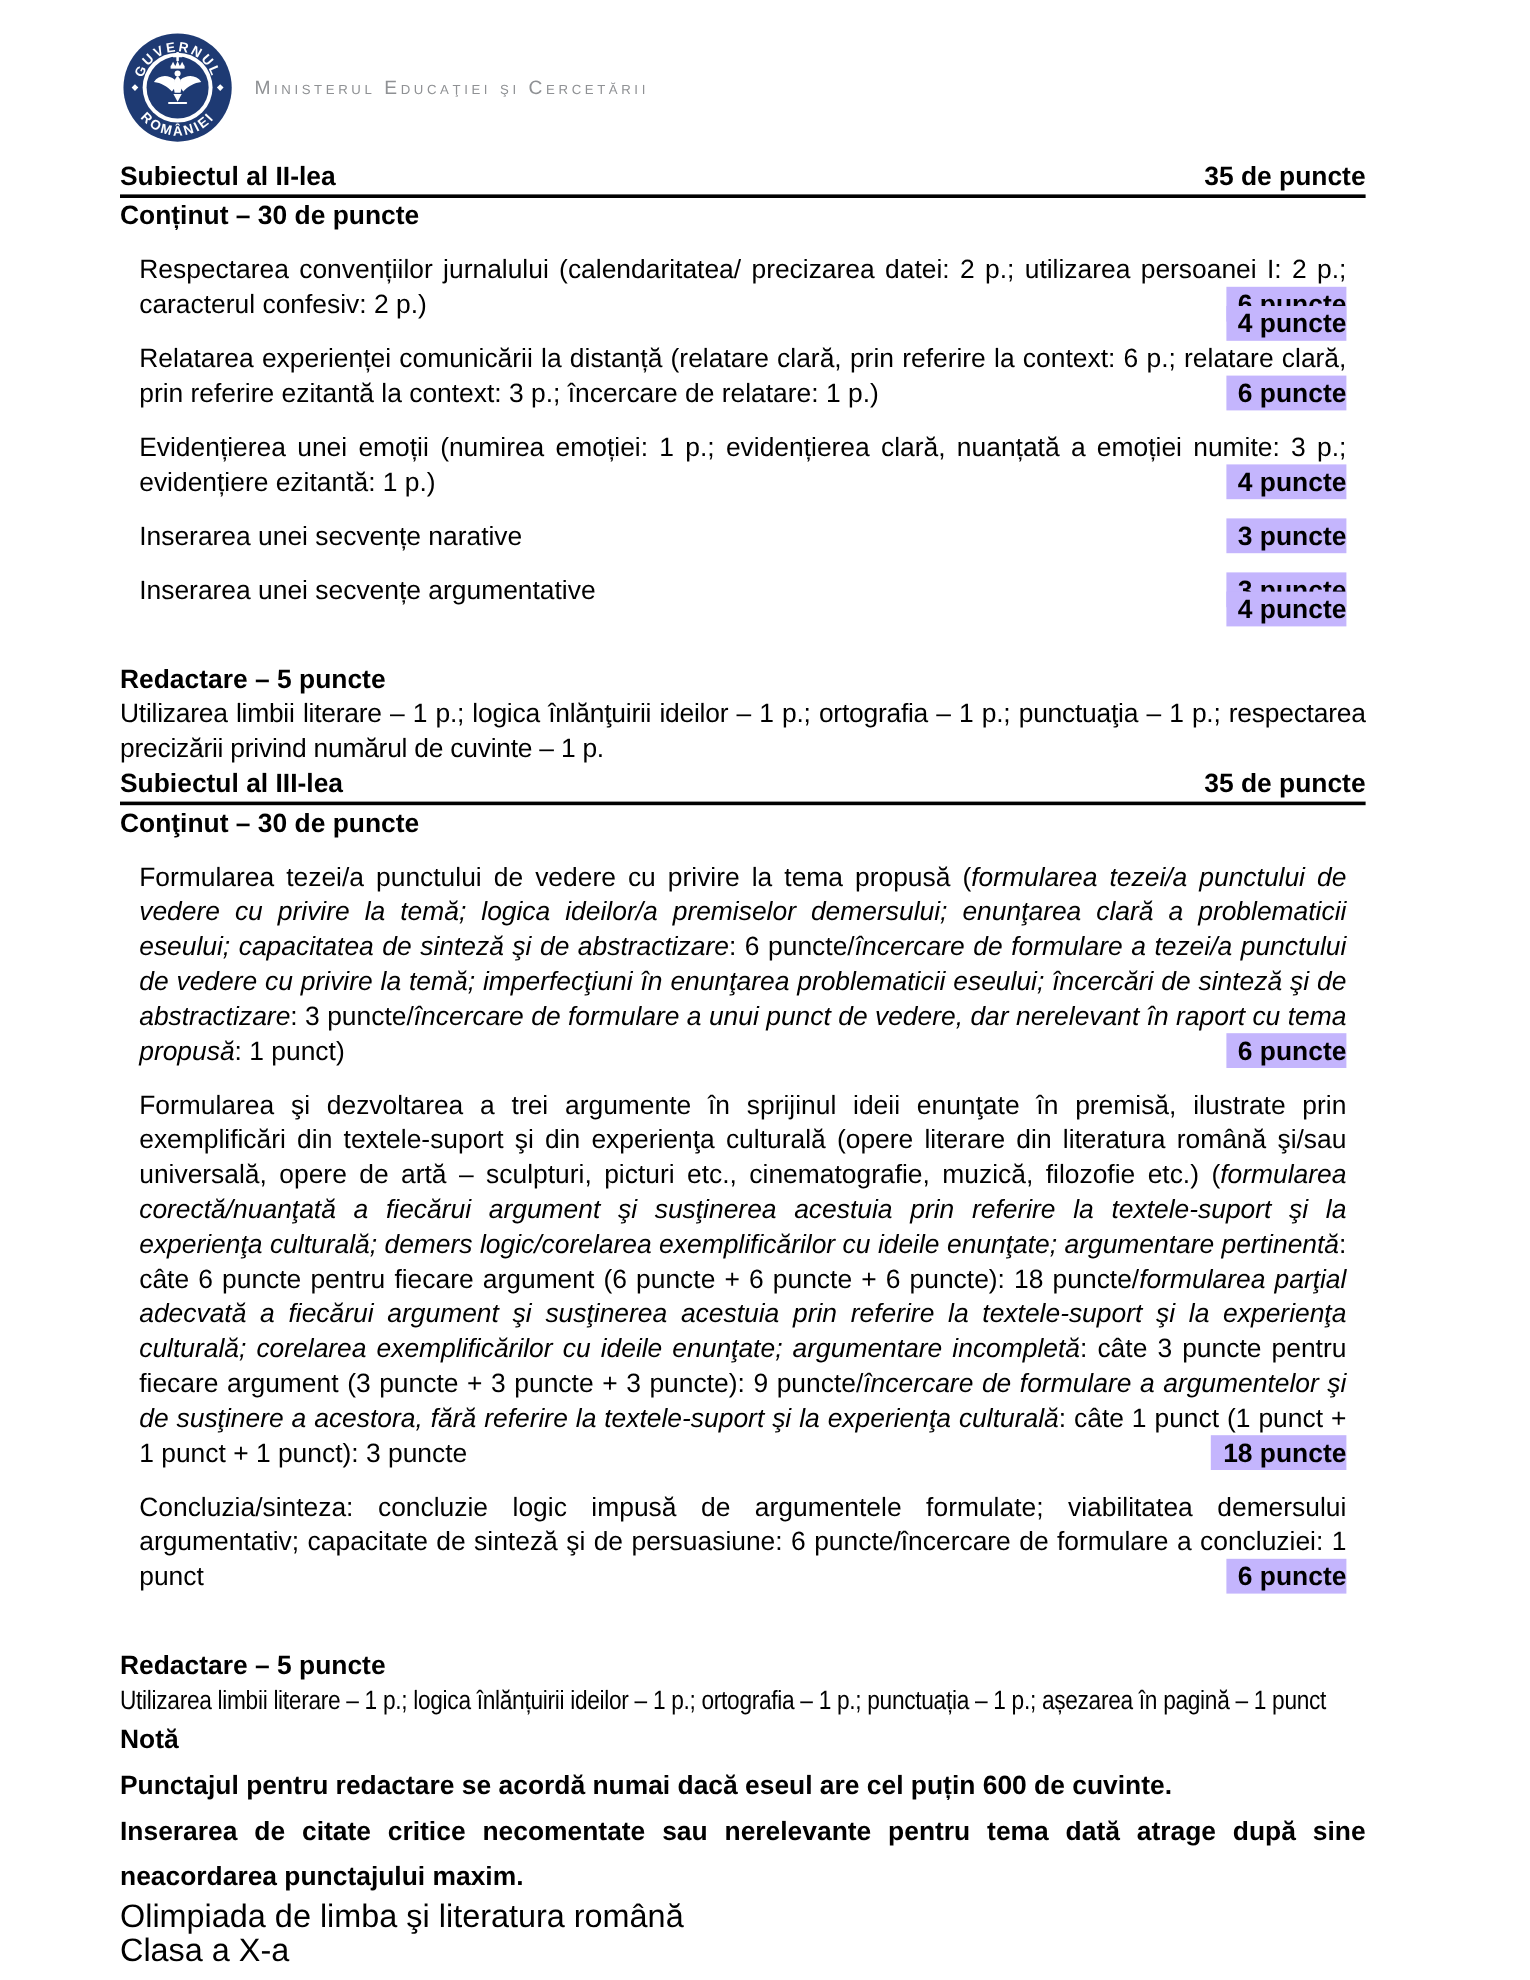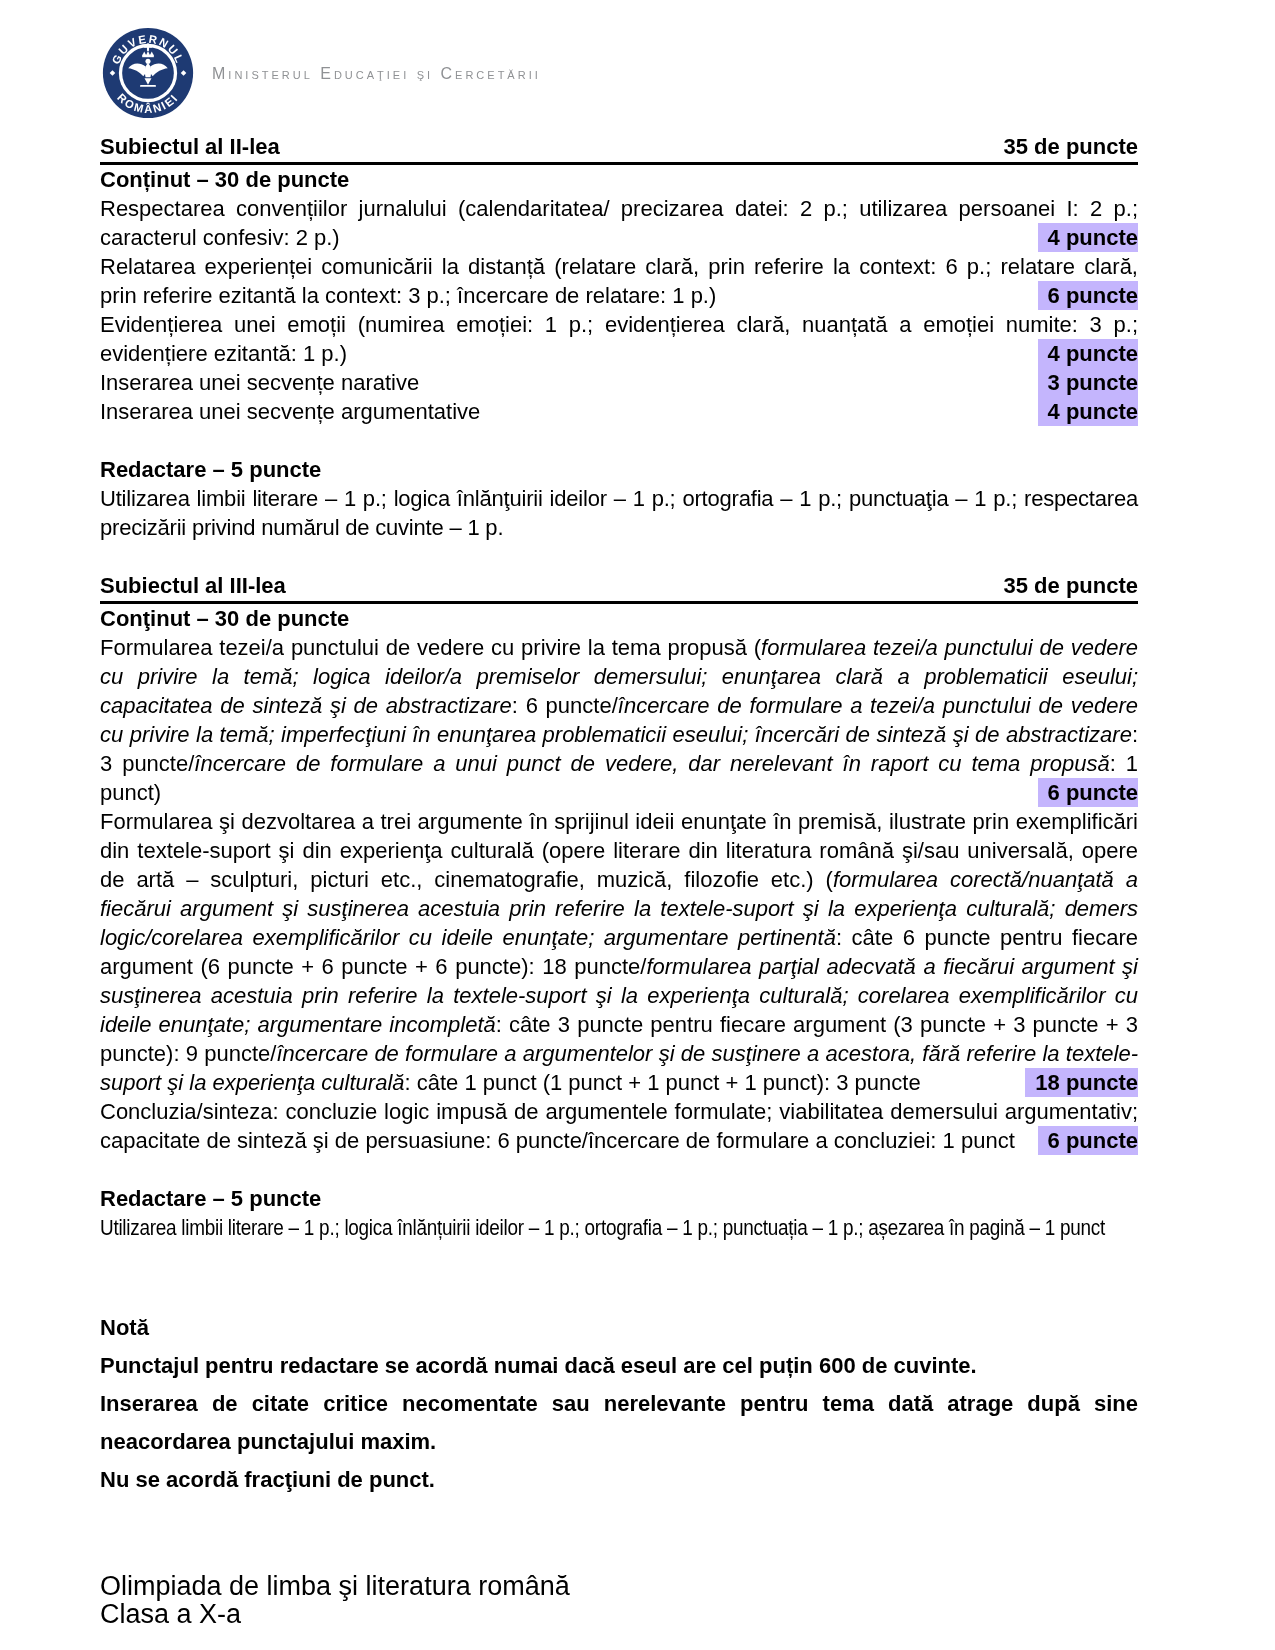--- a/index.html
+++ b/index.html
@@ -18,21 +18,21 @@
     font-variant: small-caps;
     font-size: 16px; letter-spacing: 3px; color: #8f9194; font-weight: 400;
   }
   
   .subject-head {
     display: flex; justify-content: space-between; align-items: flex-end;
     font-weight: 700; border-bottom: 3px solid #000; padding-bottom: 1px;
   }
   .content-head { font-weight: 700; }
   
-  .items p.item { margin: 0; text-align: justify; position: relative; }
+  .items p.item { margin: 16px; text-align: justify; position: relative; }
   .items p.item .score { position: absolute; right: 0; bottom: 0; font-weight: 700; white-space: nowrap; background: #c4b5fd; padding-left: 10px; }
   .it { font-style: italic; }
   .body-just { margin: 0; text-align: justify; letter-spacing: -0.2px; }
   .condensed {
     display: inline-block; white-space: nowrap;
     transform: scaleX(0.86); transform-origin: 0 50%;
     letter-spacing: -0.3px;
   }
   .spacer { height: 29px; }
   .spacer-lg { height: 38px; }
@@ -125,21 +125,20 @@
     <p class="body-just" style="letter-spacing:0;"><span class="condensed">Utilizarea limbii literare – 1 p.; logica înlănțuirii ideilor – 1 p.; ortografia – 1 p.; punctuația – 1 p.; așezarea în pagină – 1 punct</span></p>
   </section>
 
   <div class="spacer-lg"></div>
   <div class="spacer"></div>
 
   <div class="nota">
     <p class="nota-head">Notă</p>
     <p>Punctajul pentru redactare se acordă numai dacă eseul are cel puțin 600 de cuvinte.</p>
     <p>Inserarea de citate critice necomentate sau nerelevante pentru tema dată atrage după sine neacordarea punctajului maxim.</p>
-    <p>Nu se acordă fracţiuni de punct.</p>
   </div>
 
   <footer>
     <p>Olimpiada de limba şi literatura română</p>
     <p>Clasa a X-a</p>
   </footer>
 
 </div>
 
 </body></html>

